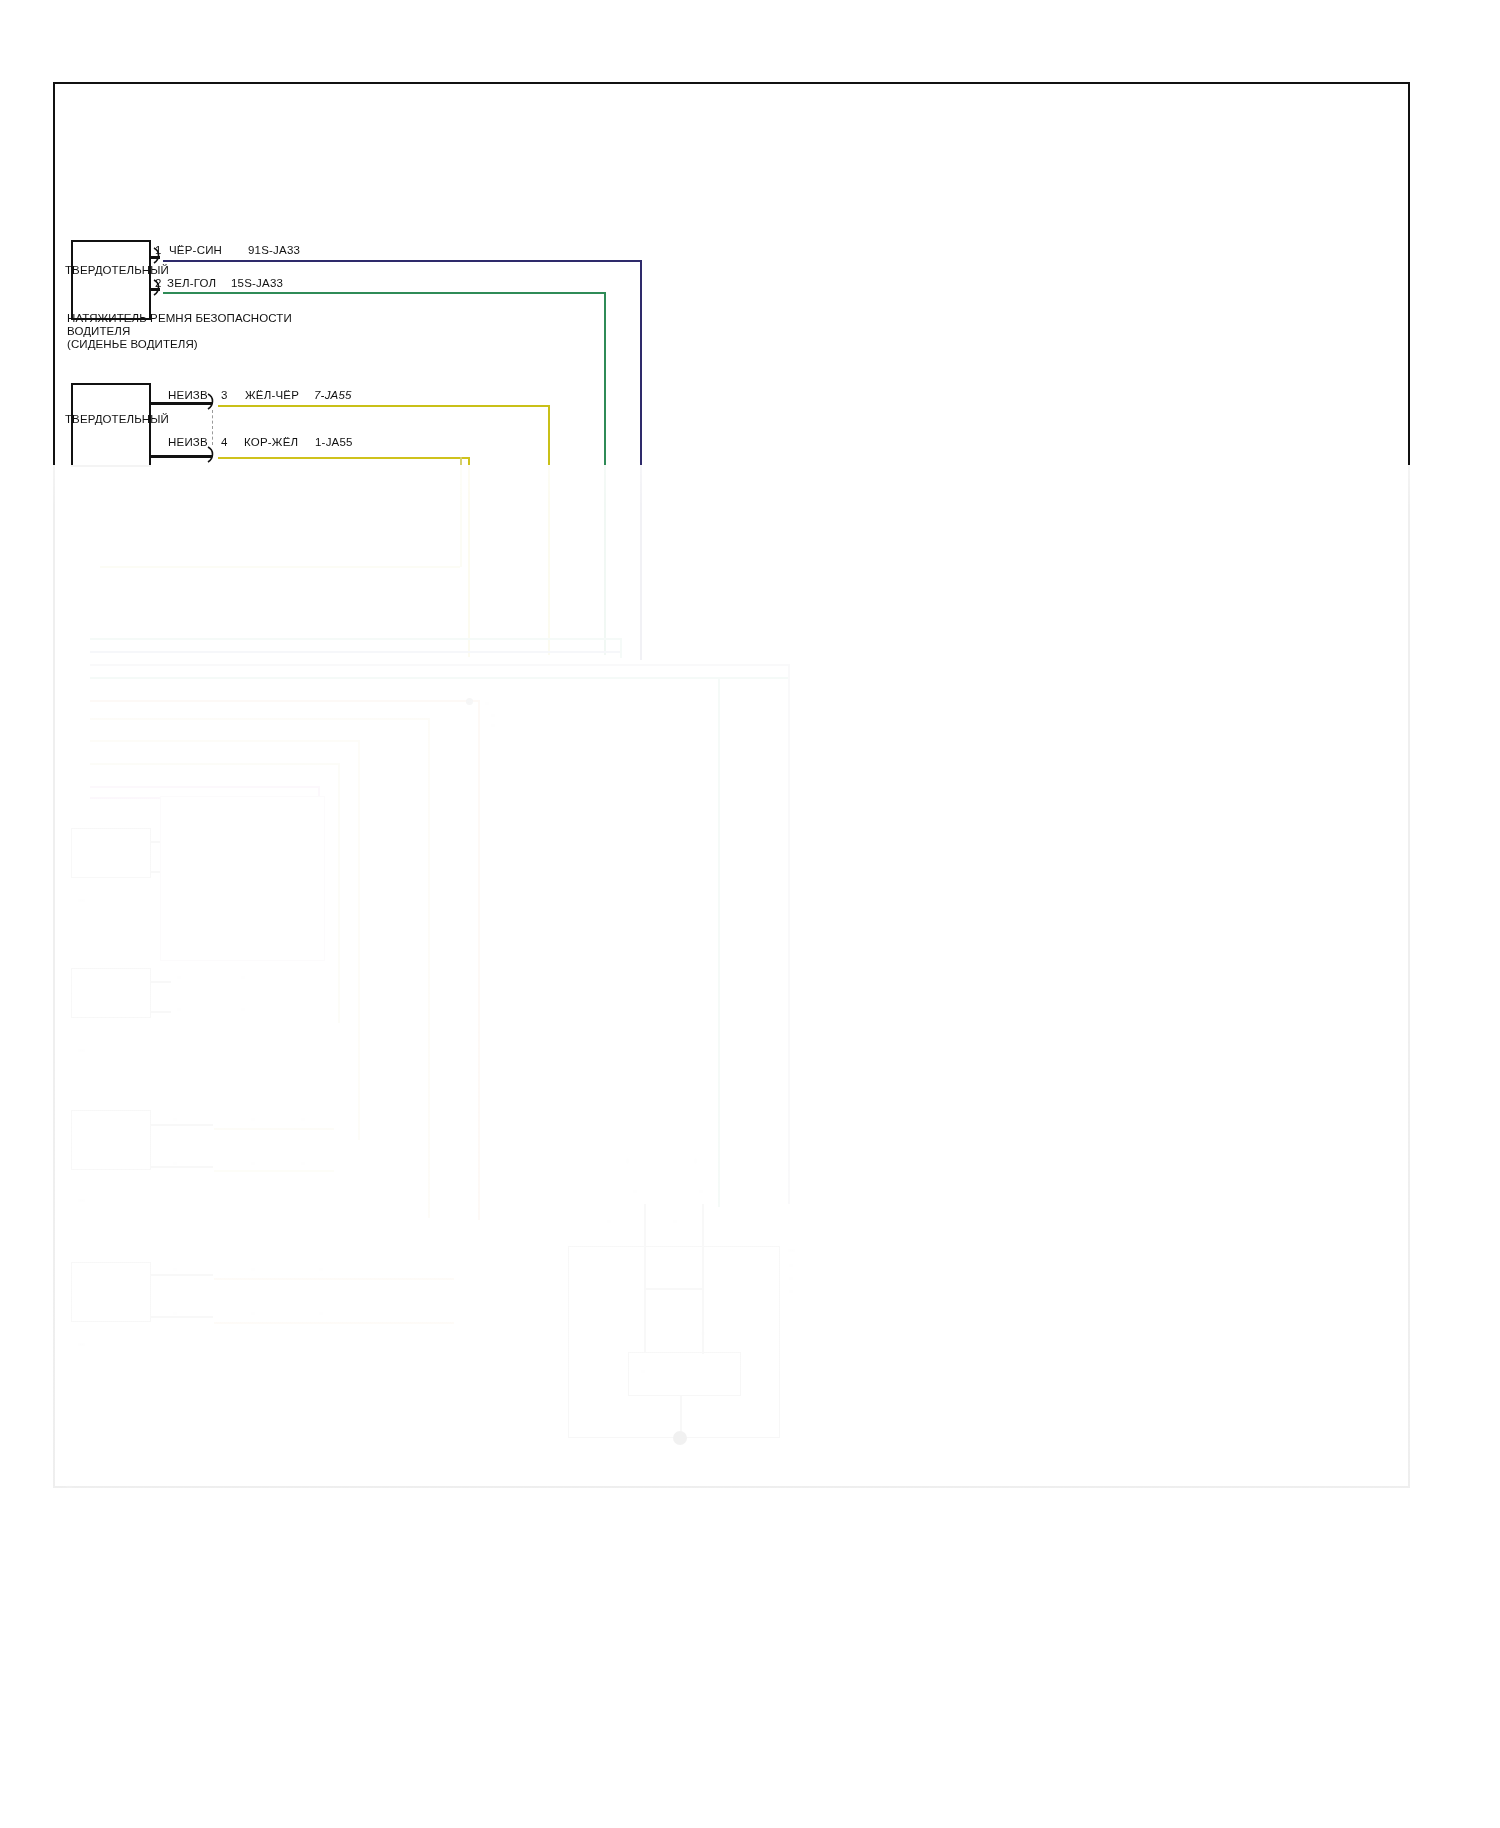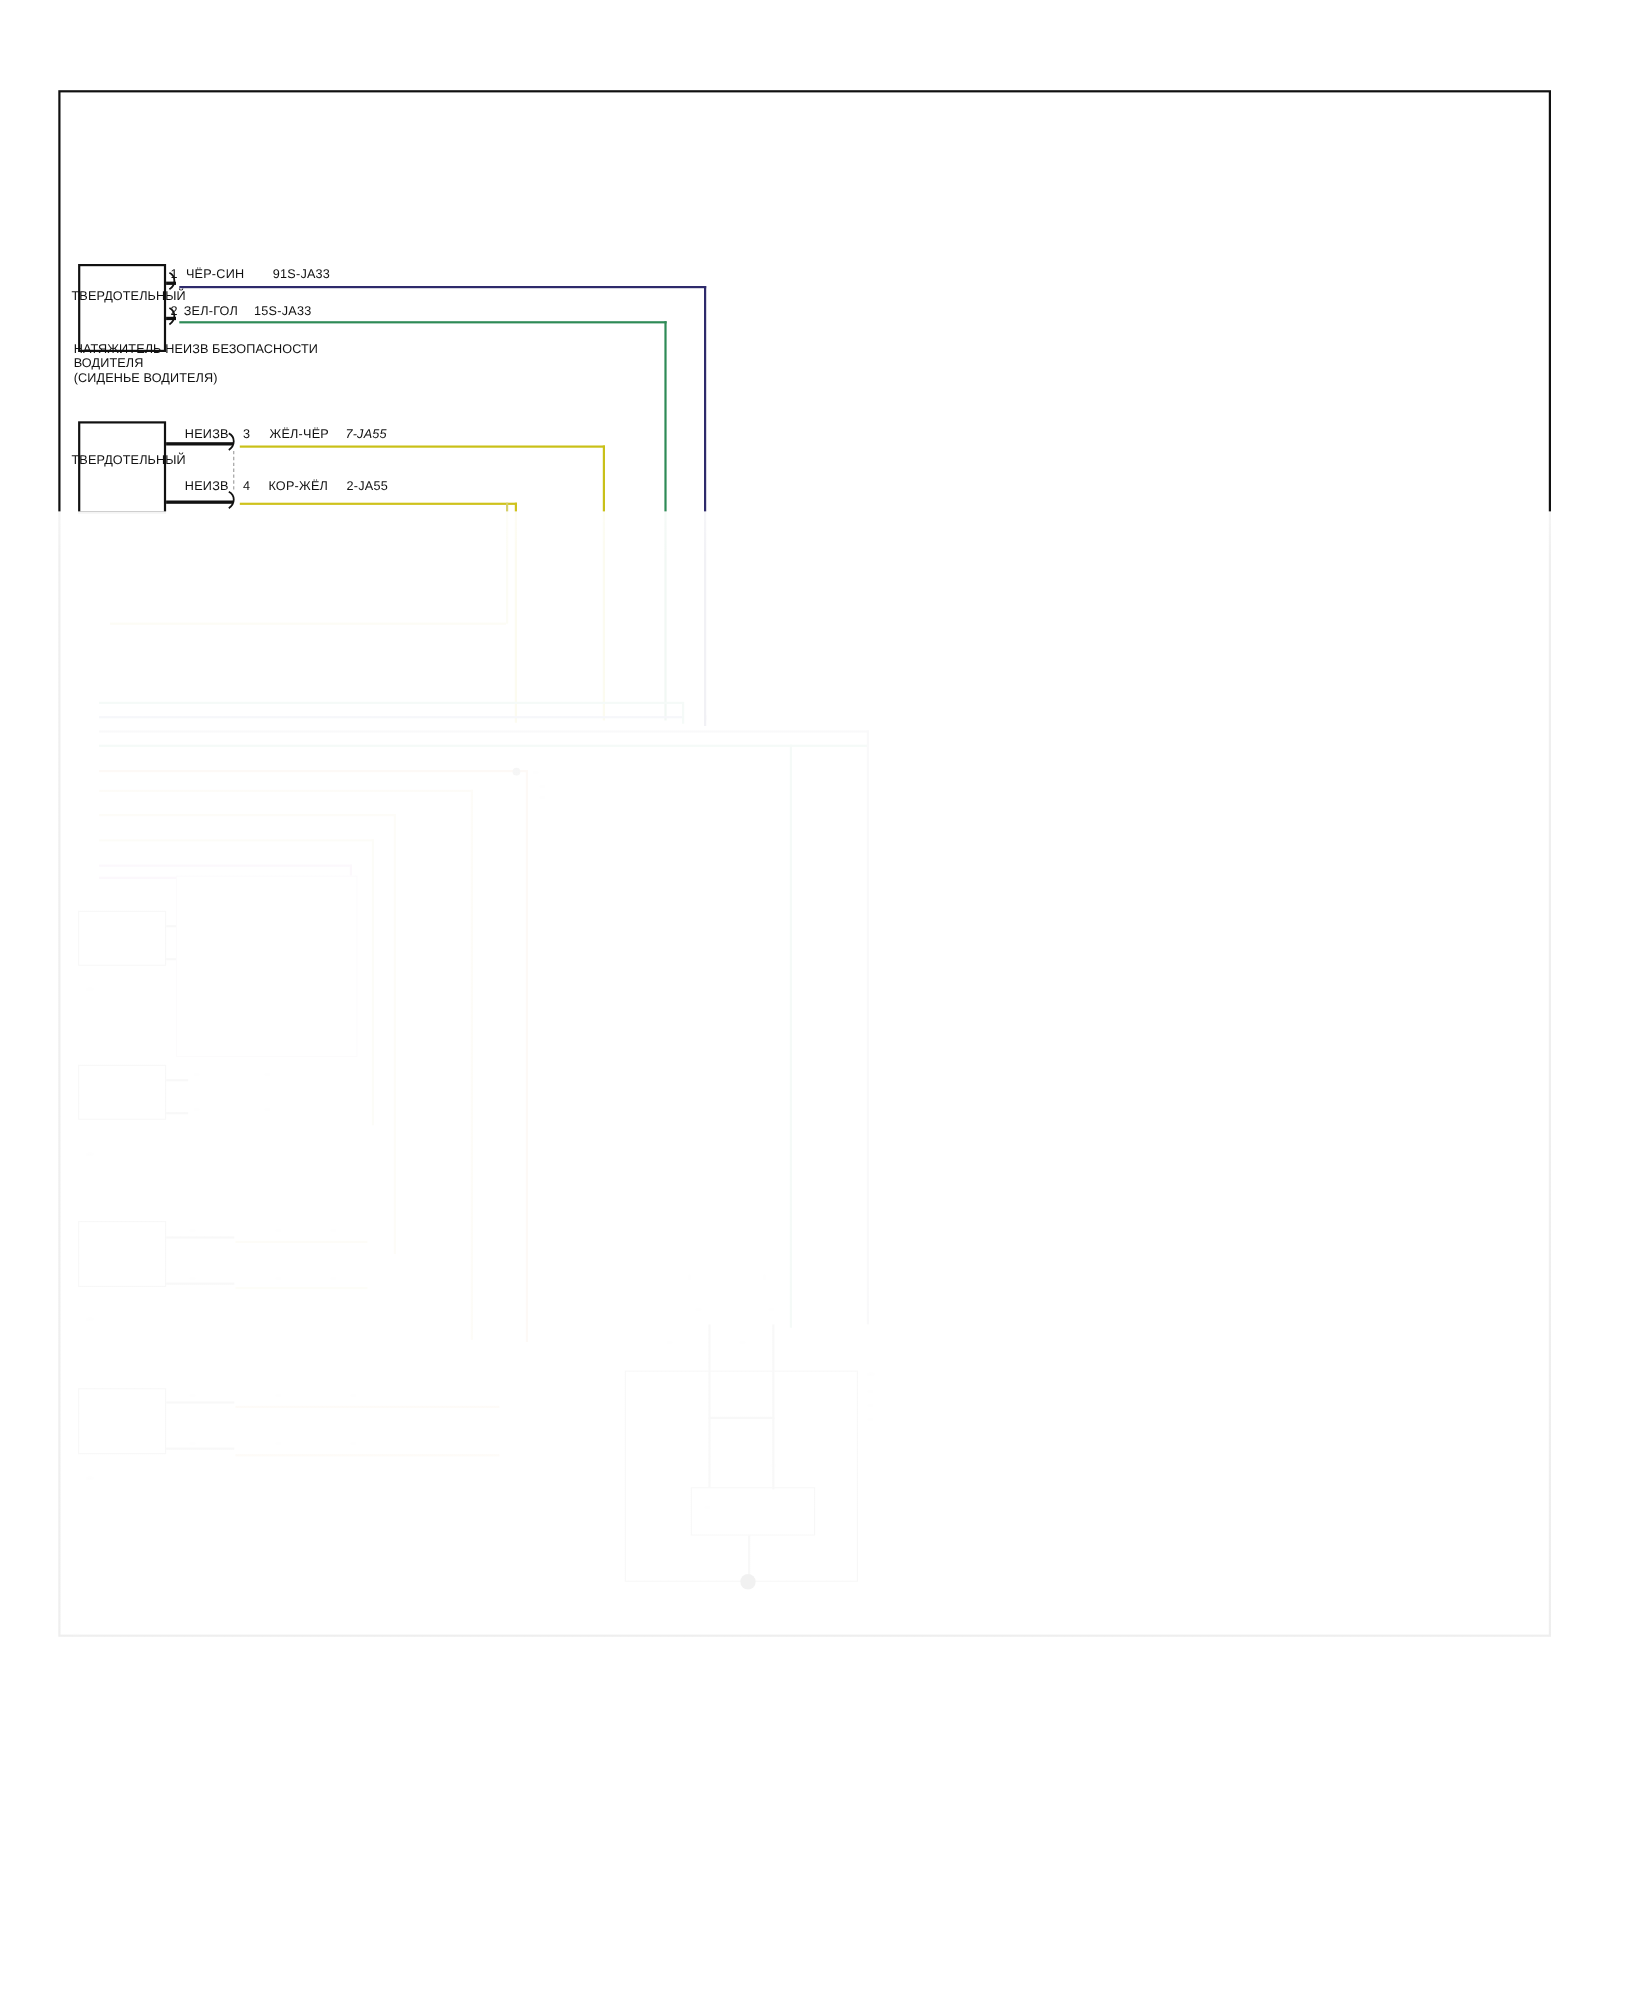--- a/index.html
+++ b/index.html
@@ -200,21 +200,21 @@
   <svg class="term-svg" style="left:152px; top:278px; width:14px; height:22px;">
     <path d="M2,2 C8,5 8,13 2,17" stroke="#111111" stroke-width="1.6" fill="none"></path>
   </svg>
   <div class="pin-num" style="left:155px; top:277px;">2</div>
   <div class="wire-color-label" style="left:167px; top:277px;">ЗЕЛ-ГОЛ</div>
   <div class="wire-code-label" style="left:231px; top:277px;">15S-JA33</div>
 
   <div class="wire-h" style="left:163px; top:292px; width:443px; background:#2f8b57;"></div>
   <div class="wire-v" style="left:604px; top:292px; height:363px; background:#2f8b57;"></div>
 
-  <div class="comp-caption" style="left:67px; top:312px;">НАТЯЖИТЕЛЬ НЕИЗВ БЕЗОПАСНОСТИ</div>
+  <div class="comp-caption" style="left:67px; top:312px;">НАТЯЖИТЕЛЬ РЕМНЯ БЕЗОПАСНОСТИ</div>
   <div class="comp-caption" style="left:67px; top:325px;">ВОДИТЕЛЯ</div>
   <div class="comp-caption" style="left:67px; top:338px;">(СИДЕНЬЕ ВОДИТЕЛЯ)</div>
 
   <div class="conn-box" style="left:71px; top:383px; width:80px; height:84px;"></div>
   <div class="conn-box-label" style="left:65px; top:413px;">ТВЕРДОТЕЛЬНЫЙ</div>
 
   <div class="lead-black-h" style="left:151px; top:402px; width:61px;"></div>
   <svg class="term-svg" style="left:206px; top:392px; width:14px; height:22px;">
     <path d="M2,2 C8,5 8,13 2,17" stroke="#111111" stroke-width="1.6" fill="none"></path>
   </svg>
@@ -228,21 +228,21 @@
 
   <div class="dash-v" style="left:212px; top:410px; height:35px;"></div>
 
   <div class="lead-black-h" style="left:151px; top:455px; width:61px;"></div>
   <svg class="term-svg" style="left:206px; top:445px; width:14px; height:22px;">
     <path d="M2,2 C8,5 8,13 2,17" stroke="#111111" stroke-width="1.6" fill="none"></path>
   </svg>
   <div class="gauge-label" style="left:168px; top:436px;">НЕИЗВ</div>
   <div class="pin-num" style="left:221px; top:436px;">4</div>
   <div class="wire-color-label" style="left:244px; top:436px;">КОР-ЖЁЛ</div>
-  <div class="wire-code-label" style="left:315px; top:436px;">2-JA55</div>
+  <div class="wire-code-label" style="left:315px; top:436px;">1-JA55</div>
 
   <div class="wire-h" style="left:218px; top:457px; width:252px; background:#cfc21c;"></div>
   <div class="wire-v" style="left:468px; top:457px; height:200px; background:#cfc21c;"></div>
 
   <div class="f-wire-v" style="left:640px; top:650px; height:10px; background:#2e2a6b;"></div>
 
   <div class="f-wire-h" style="left:100px; top:566px; width:360px; background:#d6cf6a;"></div>
   <div class="f-wire-v" style="left:460px; top:457px; height:110px; background:#d6cf6a;"></div>
   <div class="f-wire-h" style="left:90px; top:638px; width:530px; background:#63b98a;"></div>
   <div class="f-wire-h" style="left:90px; top:651px; width:530px; background:#7a82b8;"></div>

